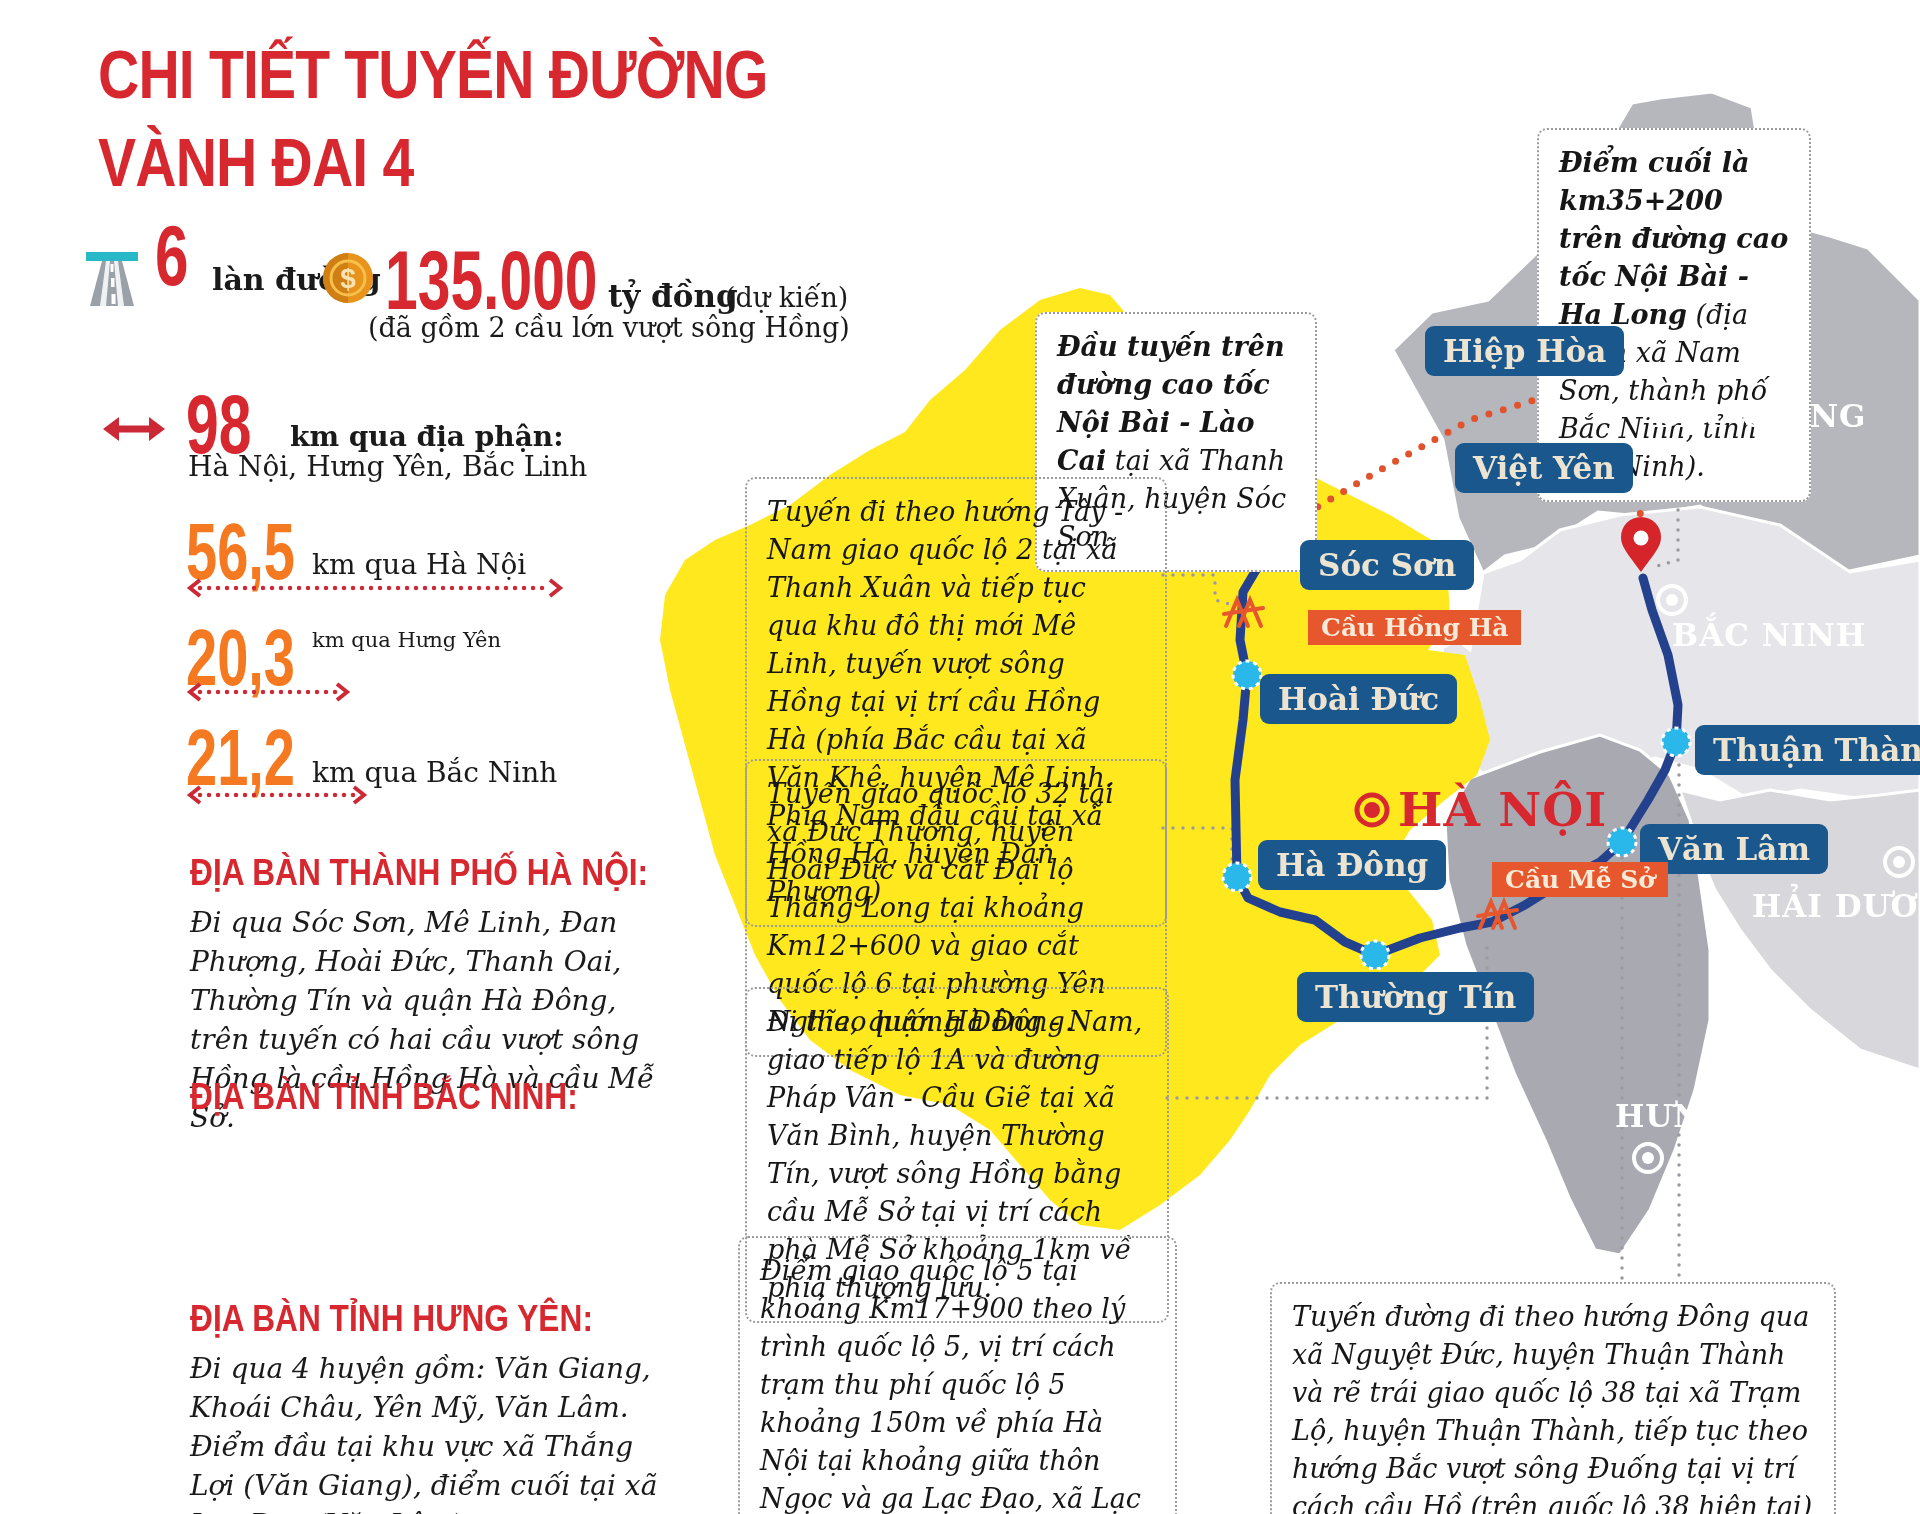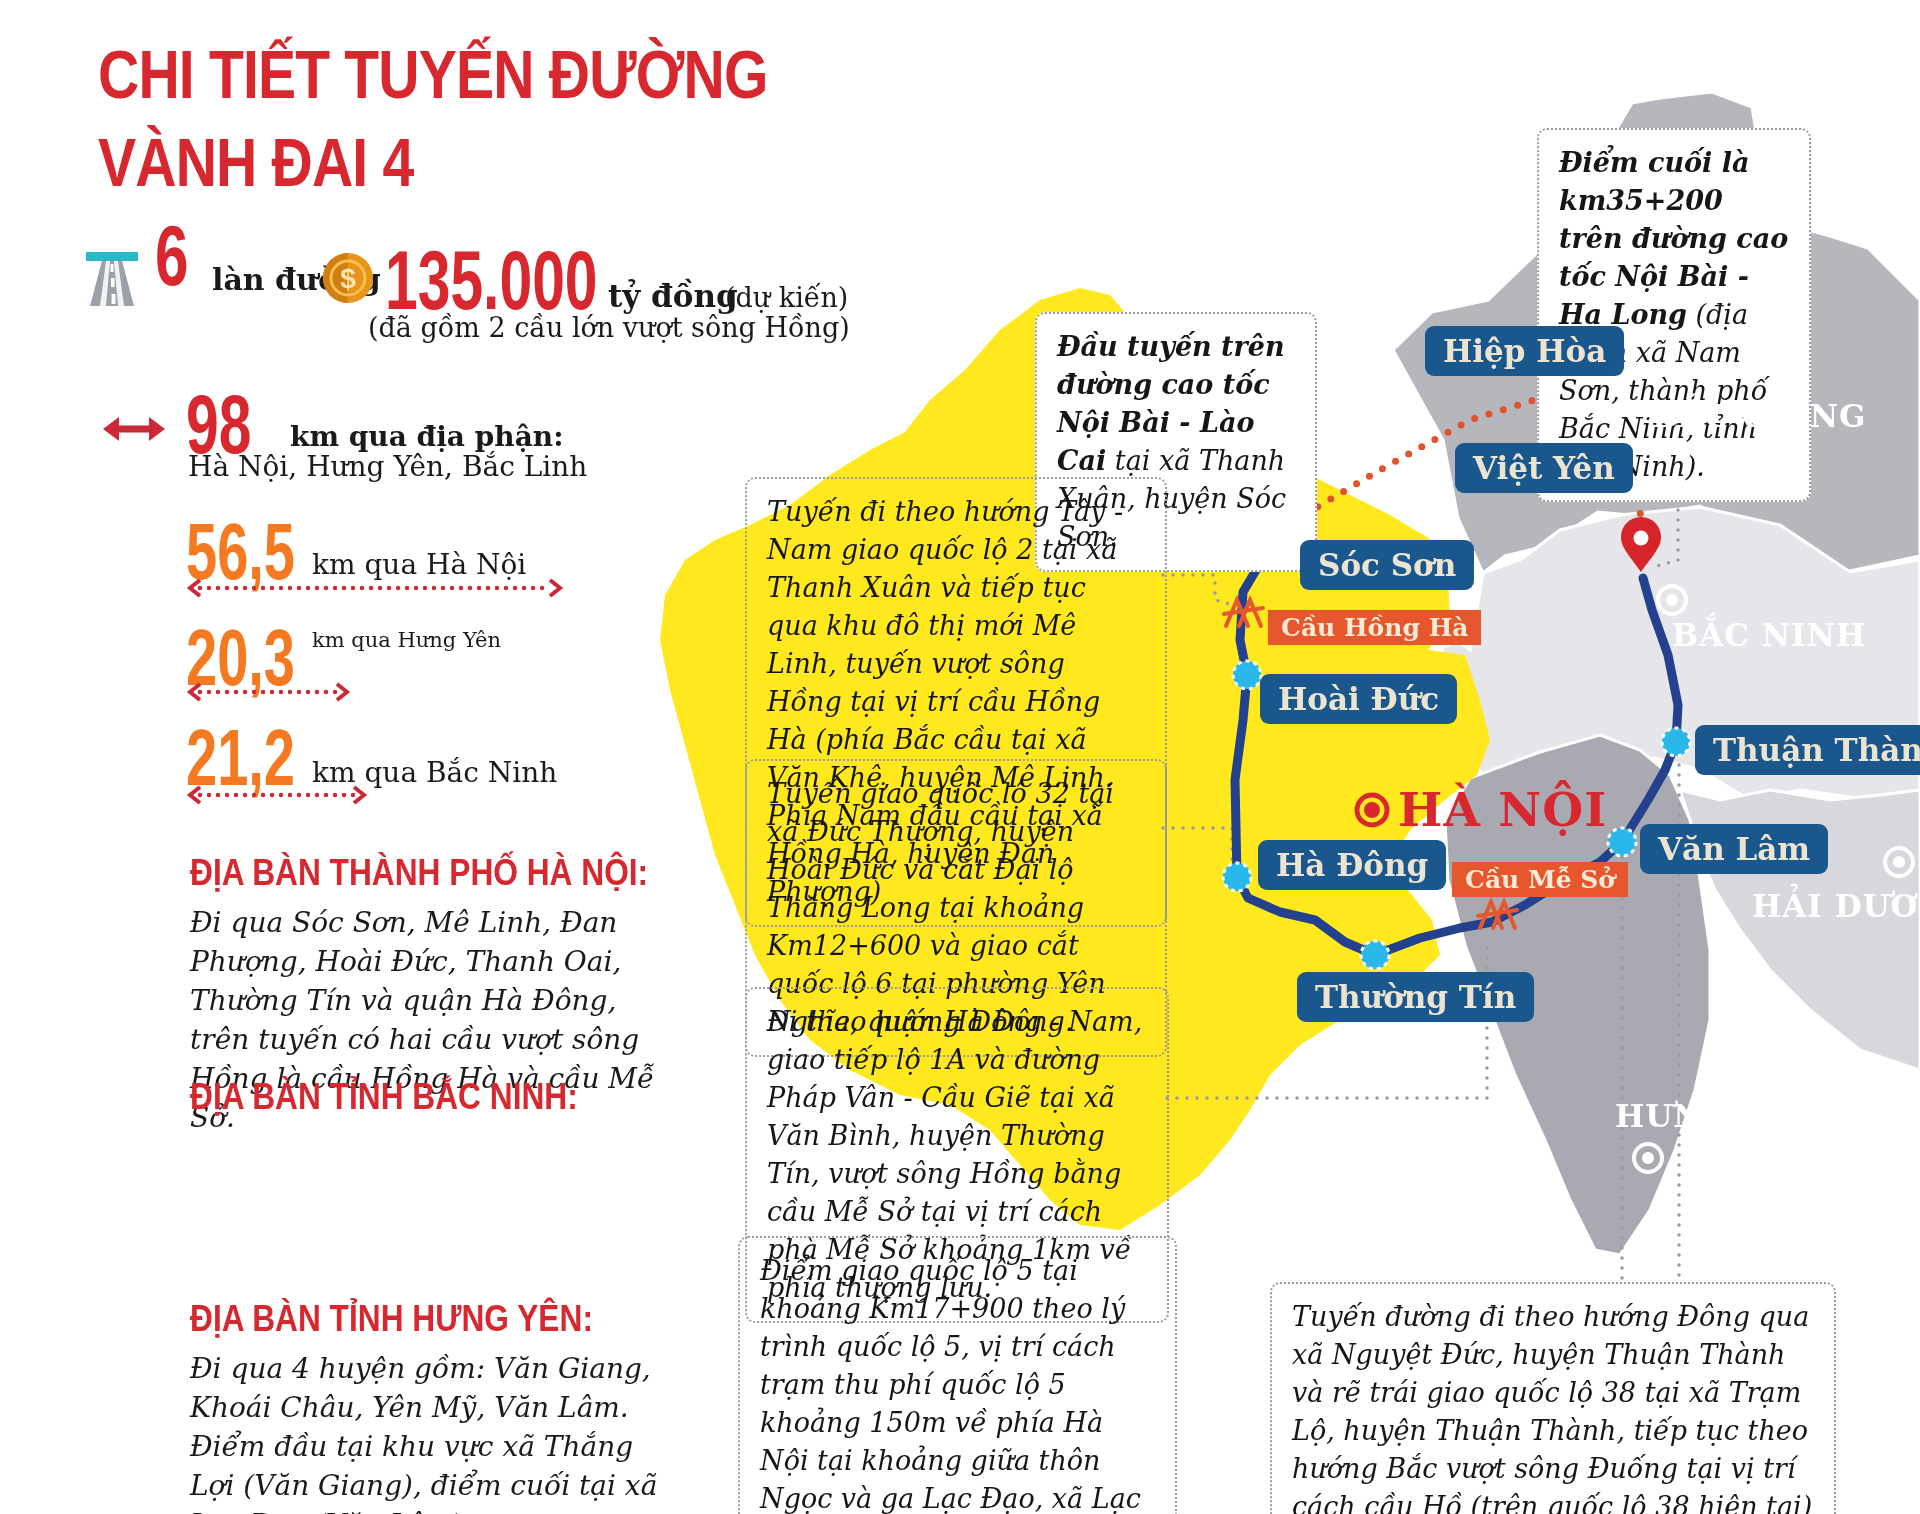--- a/index.html
+++ b/index.html
@@ -21,21 +21,21 @@
   .secbody{font-style:italic;font-size:28px;line-height:39px;color:#1a1a1a;width:470px;}
   
   .callout{border:2px dotted #9b9b9b;border-radius:10px;padding:14px 20px;
            font-style:italic;font-size:27px;line-height:38px;color:#161616;}
   .callout b{font-weight:700;}
   .whitebg{background:#fff;}
   
   .blue-label{background:#1a578d;color:#ece4d1;font-weight:700;font-size:31px;
               padding:7px 18px;border-radius:9px;white-space:nowrap;}
   .orange-label{background:#e7572e;color:#f6ead8;font-weight:700;font-size:25px;
-                padding:3px 13px;white-space:nowrap;}
+                padding:3px 13px;white-space:nowrap;margin-left:40px;}
   .prov-label{color:#ffffff;font-weight:700;font-size:31px;letter-spacing:1px;white-space:nowrap;}
   .capital-label{color:#d7282f;font-weight:700;font-size:47px;letter-spacing:1px;white-space:nowrap;}
 </style>
 </head>
 <body>
 
 <div id="canvas">
 
   <svg class="abs" style="left:0;top:0" width="1920" height="1514" viewBox="0 0 1920 1514">
 

